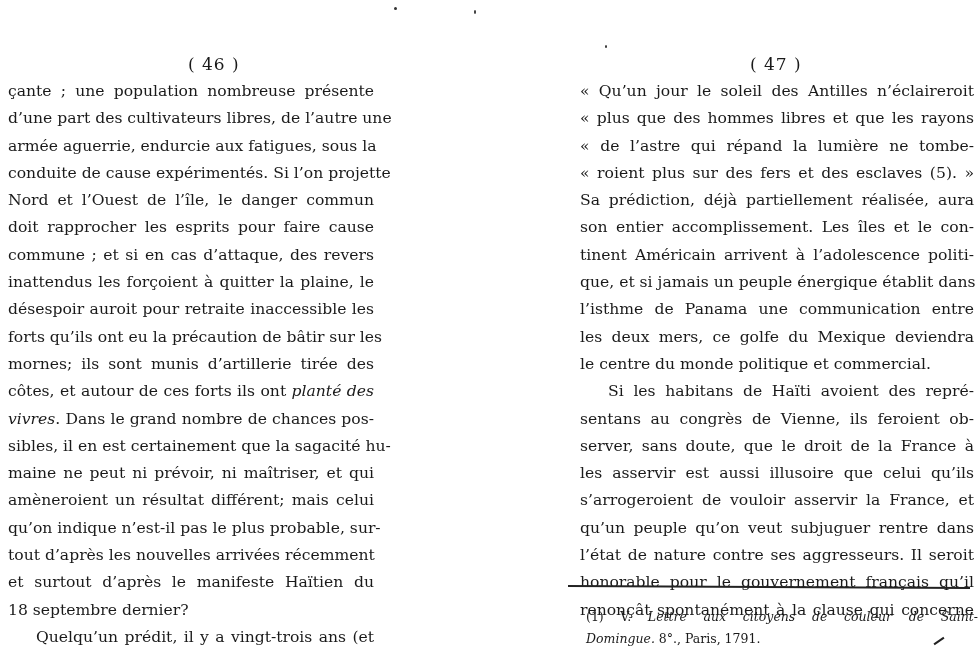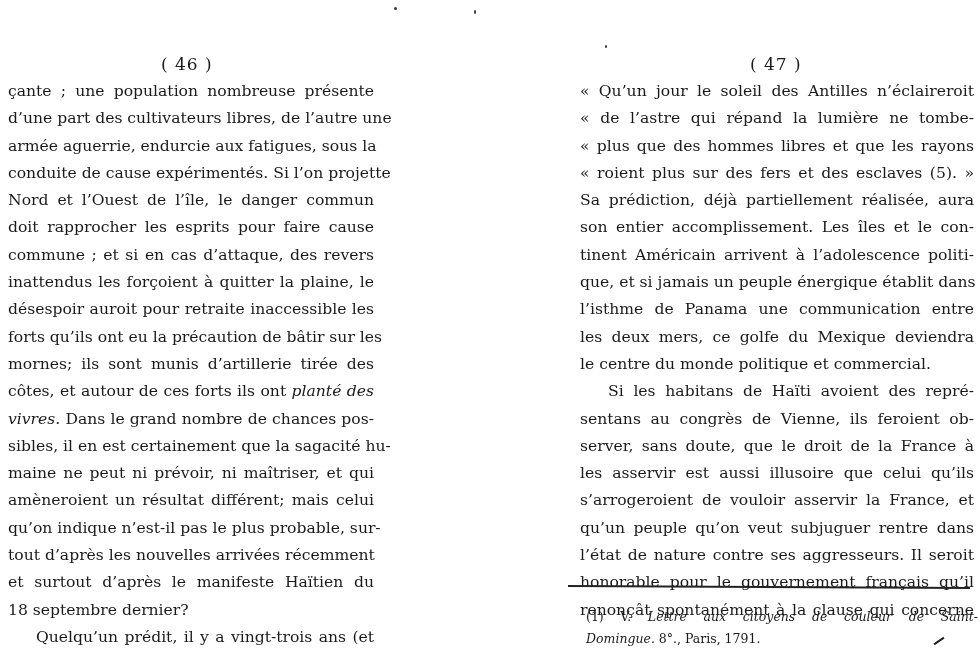--- a/index.html
+++ b/index.html
@@ -2,21 +2,21 @@
 <html><head>
 <meta charset="utf-8">
 <style>
   html, body { margin:0; padding:0; background:#ffffff; }
   body { width:980px; height:658px; position:relative; overflow:hidden;
          font-family:"DejaVu Serif","Liberation Serif",serif; color:#1a1a1a; }
   .page { position:absolute; top:0; height:658px; }
   .page-left { left:0; width:420px; }
   .page-right { left:570px; width:410px; }
   .pnum { position:absolute; top:54px; font-size:17px; letter-spacing:1px; }
-  .page-left .pnum { left:161px; }
+  .page-left .pnum { left:188px; }
   .page-right .pnum { left:180px; }
   .body-text { position:absolute; top:78px; font-size:15.6px; line-height:27.3px; }
   .page-left .body-text { left:8px; width:366px; }
   .page-right .body-text { left:10px; width:394px; }
   .line { display:block; white-space:nowrap; text-align:justify; text-align-last:justify; height:27.3px; }
   .line.last { text-align-last:left; }
   .line.indent { padding-left:28px; }
   .page-right .body-text { top:78px; }
   .rule { position:absolute; left:568px; top:586px; width:402px; height:0;
           border-top:2px solid #222; transform:rotate(0.25deg); }
@@ -54,22 +54,22 @@
     <span class="line last">18 septembre dernier?</span>
     <span class="line indent">Quelqu’un prédit, il y a vingt-trois ans (et</span>
 
   </div>
 </div>
 
 <div class="page page-right">
   <div class="pnum">( 47 )</div>
   <div class="body-text">
     <span class="line">« Qu’un jour le soleil des Antilles n’éclaireroit</span>
+    <span class="line">« plus que des hommes libres et que les rayons</span>
     <span class="line">« de l’astre qui répand la lumière ne tombe-</span>
-    <span class="line">« plus que des hommes libres et que les rayons</span>
     <span class="line">« roient plus sur des fers et des esclaves (5). »</span>
     <span class="line">Sa prédiction, déjà partiellement réalisée, aura</span>
     <span class="line">son entier accomplissement. Les îles et le con-</span>
     <span class="line">tinent Américain arrivent à l’adolescence politi-</span>
     <span class="line">que, et si jamais un peuple énergique établit dans</span>
     <span class="line">l’isthme de Panama une communication entre</span>
     <span class="line">les deux mers, ce golfe du Mexique deviendra</span>
     <span class="line last">le centre du monde politique et commercial.</span>
     <span class="line indent">Si les habitans de Haïti avoient des repré-</span>
     <span class="line">sentans au congrès de Vienne, ils feroient ob-</span>

